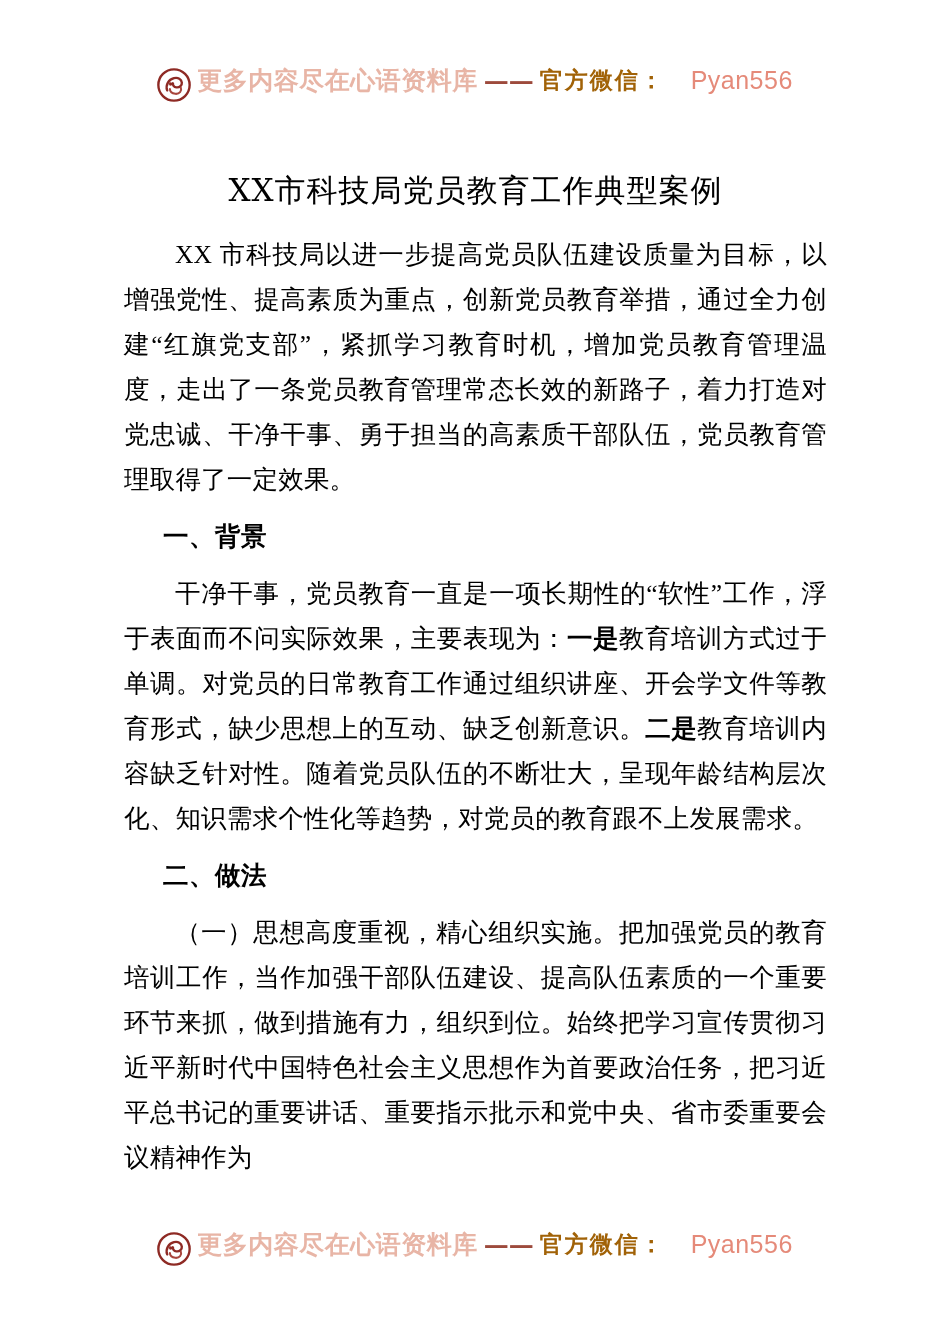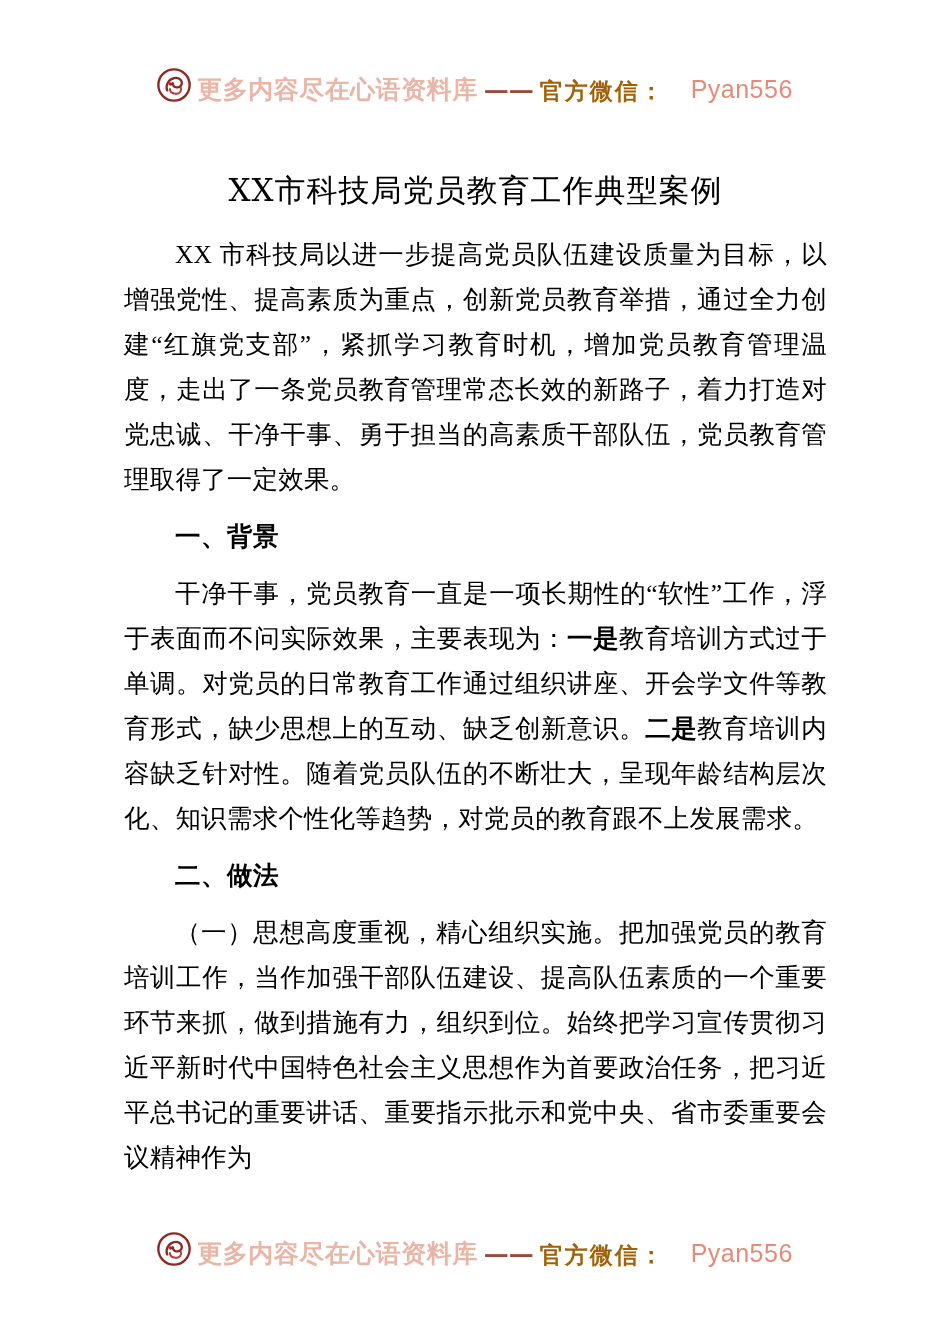--- a/index.html
+++ b/index.html
@@ -20,21 +20,21 @@
     inset: 0;
     background: #ffffff;
   }
 
   
   .watermark {
     position: absolute;
     left: 0;
     width: 950px;
     display: flex;
-    align-items: flex-end;
+    align-items: flex-start;
     justify-content: center;
     gap: 6px;
     white-space: nowrap;
     user-select: none;
   }
   .watermark-top { top: 68px; }
   .watermark-bottom { top: 1232px; }
 
   .wm-logo {
     width: 34px;
@@ -106,21 +106,21 @@
     letter-spacing: 0.2px;
     font-family: "Liberation Serif", "DejaVu Serif", serif;
   }
 
   h2.heading {
     font-family: "Liberation Sans", "DejaVu Sans", sans-serif;
     font-size: 25.5px;
     font-weight: 700;
     line-height: 45px;
     color: #000000;
-    margin: 12px;
+    margin: 0;
     text-indent: 2em;
     letter-spacing: 0.5px;
   }
 
   .bold-marker {
     font-family: "Liberation Sans", "DejaVu Sans", sans-serif;
     font-weight: 700;
     letter-spacing: 0;
   }
 </style>

